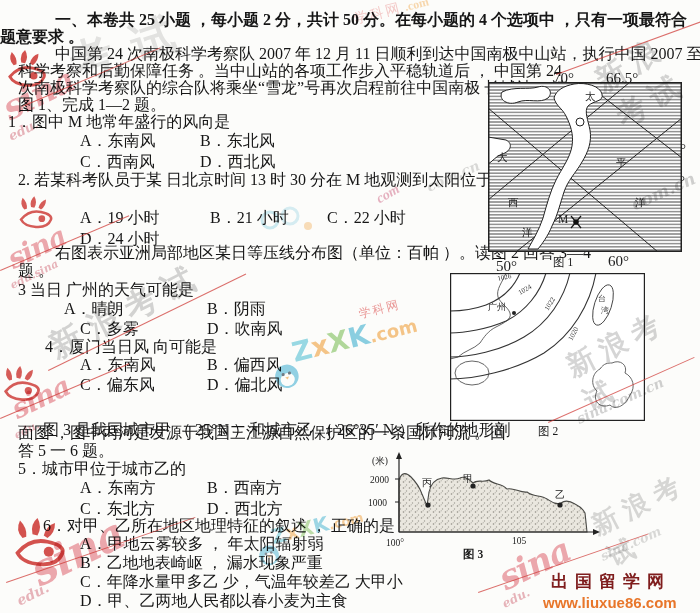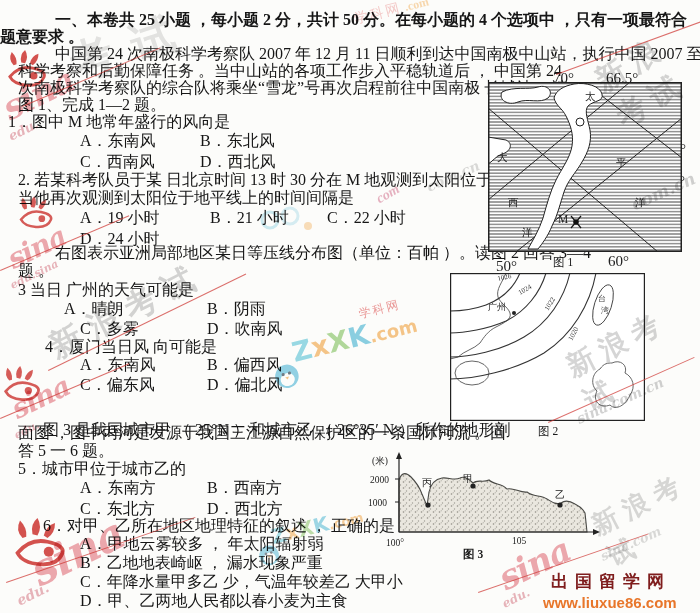--- a/index.html
+++ b/index.html
@@ -43,21 +43,20 @@
   <div class="t" style="left:18px;top:78px">次南极科学考察队的综合队将乘坐“雪龙”号再次启程前往中国南极 长城站 。读</div>
   <div class="t" style="left:18px;top:95px">图 1、完成 1—2 题。</div>
 
   <div class="t" style="left:8px;top:112px">1．图中 M 地常年盛行的风向是</div>
   <div class="t" style="left:80px;top:131px">A．东南风</div>
   <div class="t" style="left:200px;top:131px">B．东北风</div>
   <div class="t" style="left:80px;top:152px">C．西南风</div>
   <div class="t" style="left:200px;top:152px">D．西北风</div>
 
   <div class="t" style="left:18px;top:170px">2. 若某科考队员于某 日北京时间 13 时 30 分在 M 地观测到太阳位于地平线上 ，</div>
-  <div class="t" style="left:18px;top:188px">当他再次观测到太阳位于地平线上的时间间隔是</div>
   <div class="t" style="left:80px;top:208px">A．19 小时</div>
   <div class="t" style="left:210px;top:208px">B．21 小时</div>
   <div class="t" style="left:327px;top:208px">C．22 小时</div>
   <div class="t" style="left:80px;top:229px">D．24 小时</div>
 
   <div class="t" style="left:55px;top:243px">右图表示亚洲局部地区某日等压线分布图（单位：百帕 ）。读图 2 回答 3—4</div>
   <div class="t" style="left:18px;top:261px">题 。</div>
 
   <div class="t" style="left:18px;top:280px">3 当日 广州的天气可能是</div>
   <div class="t" style="left:64px;top:299px">A．晴朗</div>

